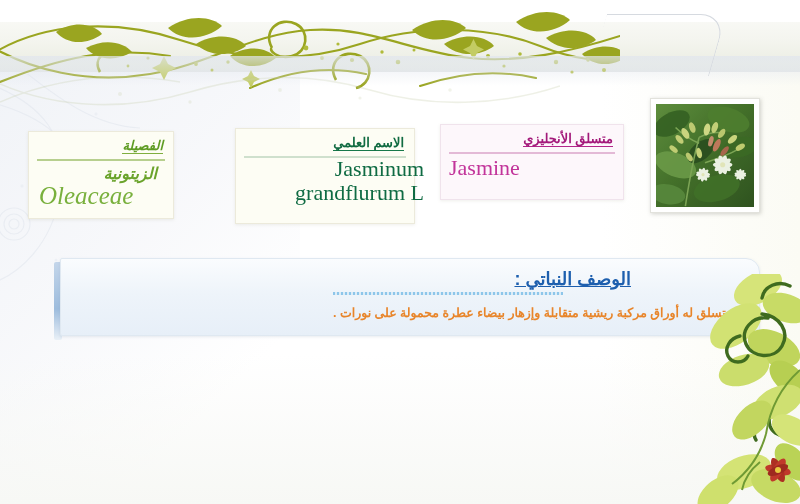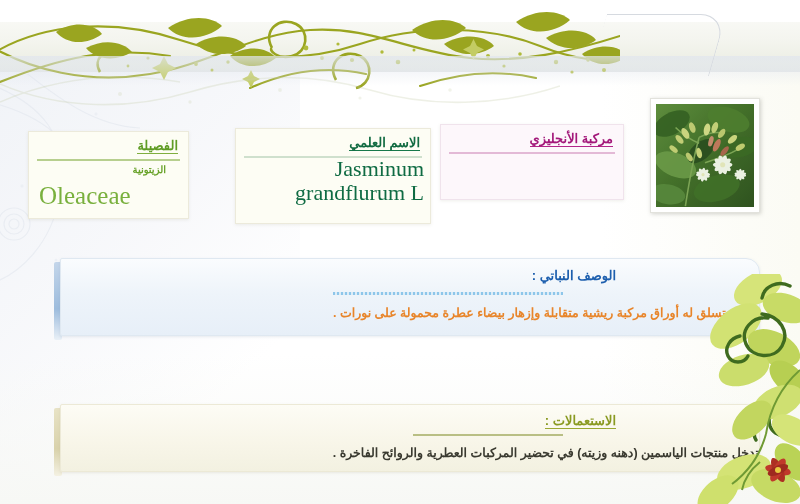--- a/index.html
+++ b/index.html
@@ -114,42 +114,42 @@
   .card .card-title {
     position: absolute; right: 10px; top: 6px;
     font-size: 13px; font-weight: bold;
     white-space: nowrap;
   }
   .card .card-rule {
     position: absolute; left: 8px; right: 8px; top: 27px;
     height: 2px;
   }
   .card .card-sub {
-    position: absolute; right: 22px; top: 32px;
-    font-size: 10px; font-weight: bold;
+    position: absolute; right: 16px; top: 32px;
+    font-size: 16px; font-weight: bold;
     white-space: nowrap;
   }
   .card .card-latin {
     position: absolute; right: 10px;
     font-family: "Liberation Serif", serif;
     white-space: nowrap;
   }
 
   
-  #card-family { left: 28px; top: 131px; width: 161px; height: 88px; }
+  #card-family { left: 28px; top: 131px; width: 146px; height: 88px; font-style: italic; }
   #card-family .card-title { color: #5f9c24; border-bottom: 1px solid #7fae3e; }
   #card-family .card-rule  { background: #b7cf8e; }
   #card-family .card-sub   { color: #6aa32b; }
   #card-family .card-latin {
     top: 50px; left: 10px; right: auto;
     font-size: 25px; color: #79b03d; font-weight: normal;
   }
 
   
-  #card-sci { left: 235px; top: 128px; width: 196px; height: 96px; }
+  #card-sci { left: 235px; top: 128px; width: 180px; height: 96px; }
   #card-sci .card-title { color: #116b42; border-bottom: 1px solid #17784a; }
   #card-sci .card-rule  { background: #cfe0cd; }
   #card-sci .card-latin {
     top: 28px; left: 8px; right: auto;
     font-size: 22px; line-height: 1.08; color: #0f6b43;
     white-space: normal; width: 180px;
   }
 
   
   #card-eng { left: 440px; top: 124px; width: 184px; height: 76px; }
@@ -181,23 +181,24 @@
   .panel {
     position: absolute;
     left: 60px; width: 700px;
   }
   .panel-accent {
     position: absolute; left: -6px; top: 4px;
     width: 8px; height: 100%;
   }
   .panel-body { position: relative; width: 100%; height: 100%; }
   .panel-heading {
-    position: absolute; right: 143px;
-    font-size: 13px; font-weight: bold;
-    white-space: nowrap;
+    position: absolute; right: 128px;
+    font-size: 18px; font-weight: bold;
+    white-space: nowrap;
+    text-decoration: underline;
   }
   .panel-rule { position: absolute; height: 3px; }
   .panel-text {
     position: absolute; right: 0; left: 0;
     text-align: right;
     font-size: 12.5px; font-weight: bold;
     white-space: nowrap;
   }
 
   
@@ -353,22 +354,23 @@
     <div class="card-latin">Oleaceae</div>
   </div>
 
   <div class="card" id="card-sci">
     <div class="card-title">الاسم العلمي</div>
     <div class="card-rule"></div>
     <div class="card-latin">Jasminum grandflurum L</div>
   </div>
 
   <div class="card" id="card-eng">
-    <div class="card-title">مركبة الأنجليزي</div>
+    <div class="card-title">متسلق الأنجليزي</div>
     <div class="card-rule"></div>
+    <div class="card-latin">Jasmine</div>
   </div>
 
   <div id="photo-frame">
     <div id="photo-inner">
       <svg viewBox="0 0 100 105" width="100%" height="100%" preserveAspectRatio="xMidYMid slice">
         <defs>
           <linearGradient id="fol" x1="0" y1="0" x2="1" y2="1">
             <stop offset="0%" stop-color="#5d8c3c"></stop>
             <stop offset="45%" stop-color="#3f6b26"></stop>
             <stop offset="100%" stop-color="#27491a"></stop>
@@ -446,28 +448,20 @@
 
   <div class="panel" id="panel-desc">
     <div class="panel-accent"></div>
     <div class="panel-body">
       <div class="panel-heading">الوصف النباتي :</div>
       <div class="panel-rule"></div>
       <div class="panel-text">نبات متسلق له أوراق مركبة ريشية متقابلة وإزهار بيضاء عطرة محمولة على نورات .</div>
     </div>
   </div>
 
-  <div class="panel" id="panel-uses">
-    <div class="panel-accent"></div>
-    <div class="panel-body">
-      <div class="panel-heading">الاستعمالات :</div>
-      <div class="panel-rule"></div>
-      <div class="panel-text">تدخل منتجات الياسمين (دهنه وزيته) في تحضير المركبات العطرية والروائح الفاخرة .</div>
-    </div>
-  </div>
 
   <svg class="flower-art" viewBox="0 0 160 230">
 
     <g>
       <ellipse cx="118" cy="14" rx="26" ry="15" fill="#d6e479" transform="rotate(-28 118 14)"></ellipse>
       <ellipse cx="146" cy="34" rx="24" ry="14" fill="#c8db66" transform="rotate(18 146 34)"></ellipse>
       <ellipse cx="96" cy="52" rx="30" ry="17" fill="#d2e273" transform="rotate(-38 96 52)"></ellipse>
       <ellipse cx="134" cy="74" rx="28" ry="16" fill="#c0d55c" transform="rotate(26 134 74)"></ellipse>
       <ellipse cx="104" cy="96" rx="26" ry="15" fill="#cbdd6c" transform="rotate(-18 104 96)"></ellipse>
       <ellipse cx="148" cy="104" rx="22" ry="13" fill="#b7cf52" transform="rotate(42 148 104)"></ellipse>

